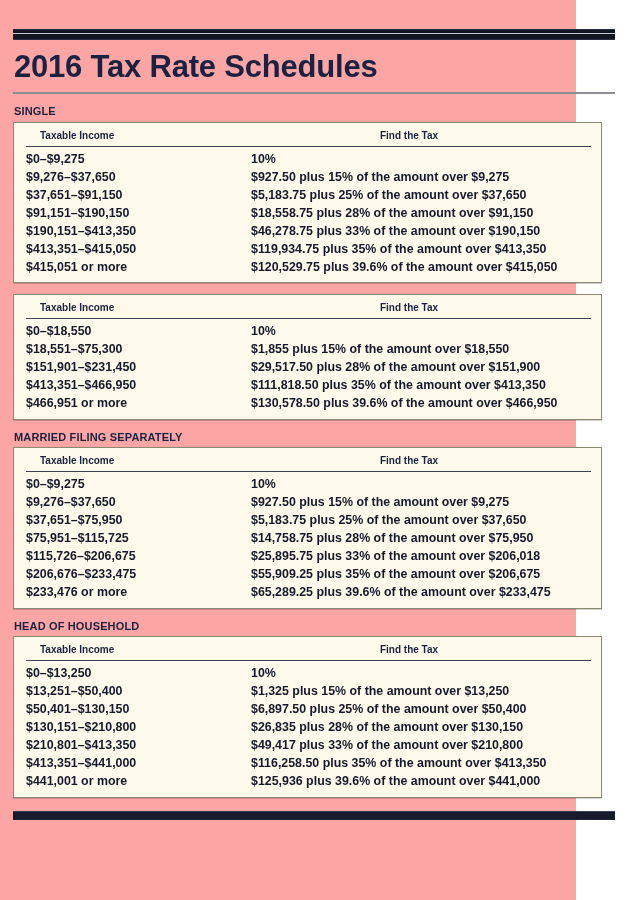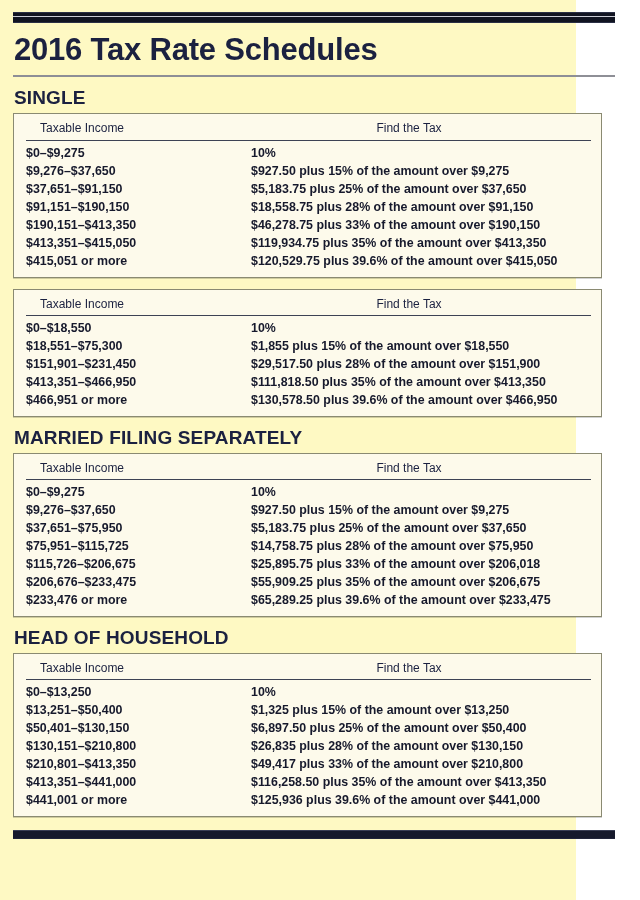--- a/index.html
+++ b/index.html
@@ -12,22 +12,22 @@
     height: 900px;
     overflow: hidden;
     font-family: "Liberation Sans", sans-serif;
     -webkit-font-smoothing: antialiased;
   }
   .page {
     position: relative;
     width: 576px;
     height: 900px;
     box-sizing: border-box;
-    padding: 12px 13px 0 13px;
-    background: #fef9c3;
+    padding: 29px 13px 0 13px;
+    background: #fca5a5;
   }
 
   
   .top-rule {
     width: 602px;
     margin-left: 0px;
     height: 9px;
     background: #111421;
     border-top: 1px solid #2a2f45;
     border-bottom: 1px solid #2a2f45;
@@ -58,21 +58,21 @@
     height: 2px;
     background: #8e8f96;
     margin-top: 9px;
   }
 
   
   .section {
     margin-top: 11px;
   }
   .section-heading {
-    font-size: 19px;
+    font-size: 11px;
     font-weight: bold;
     color: #1b2140;
     letter-spacing: 0.15px;
     margin: 0 0 4px 1px;
     line-height: 1.1;
   }
 
   .table-box {
     width: 589px;
     box-sizing: border-box;
@@ -84,22 +84,22 @@
 
   table.rates {
     border-collapse: collapse;
     width: 100%;
     table-layout: fixed;
   }
   table.rates col.c-income { width: 225px; }
   table.rates col.c-tax { width: auto; }
 
   table.rates thead th {
-    font-size: 12px;
-    font-weight: normal;
+    font-size: 10px;
+    font-weight: bold;
     color: #1b2140;
     padding: 1px 0 4px 0;
     border-bottom: 1.6px solid #3d4254;
     line-height: 1.2;
   }
   table.rates thead th.h-income {
     text-align: left;
     padding-left: 14px;
   }
   table.rates thead th.h-tax {

